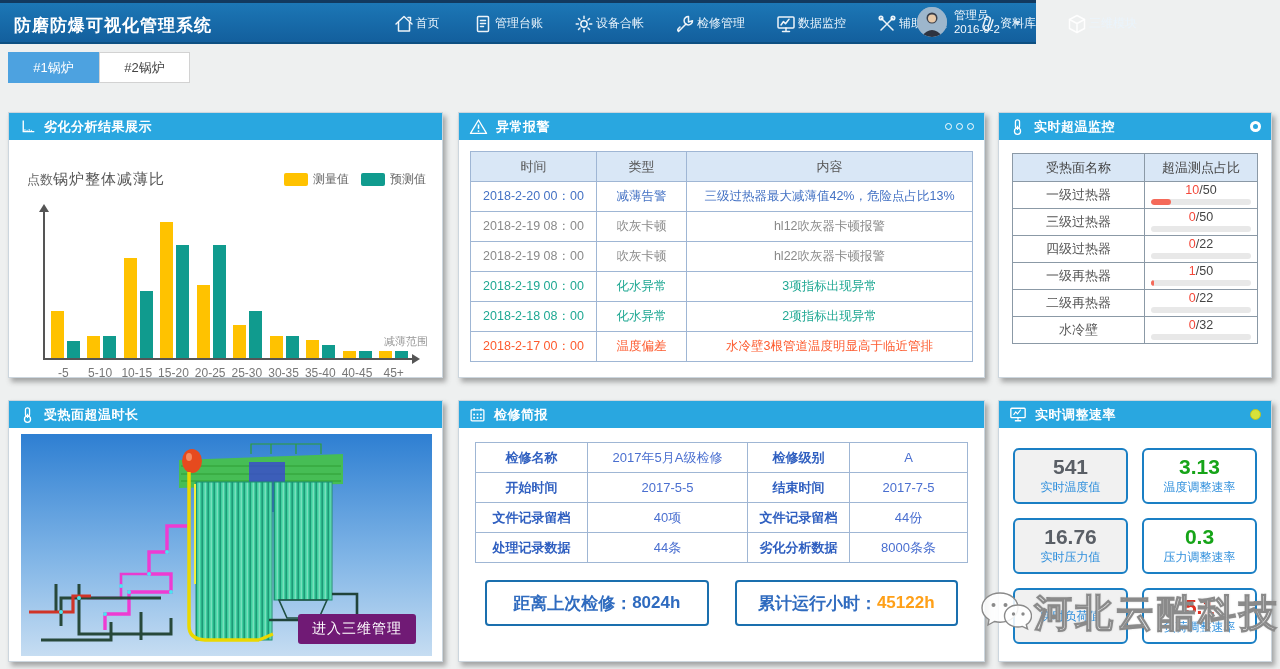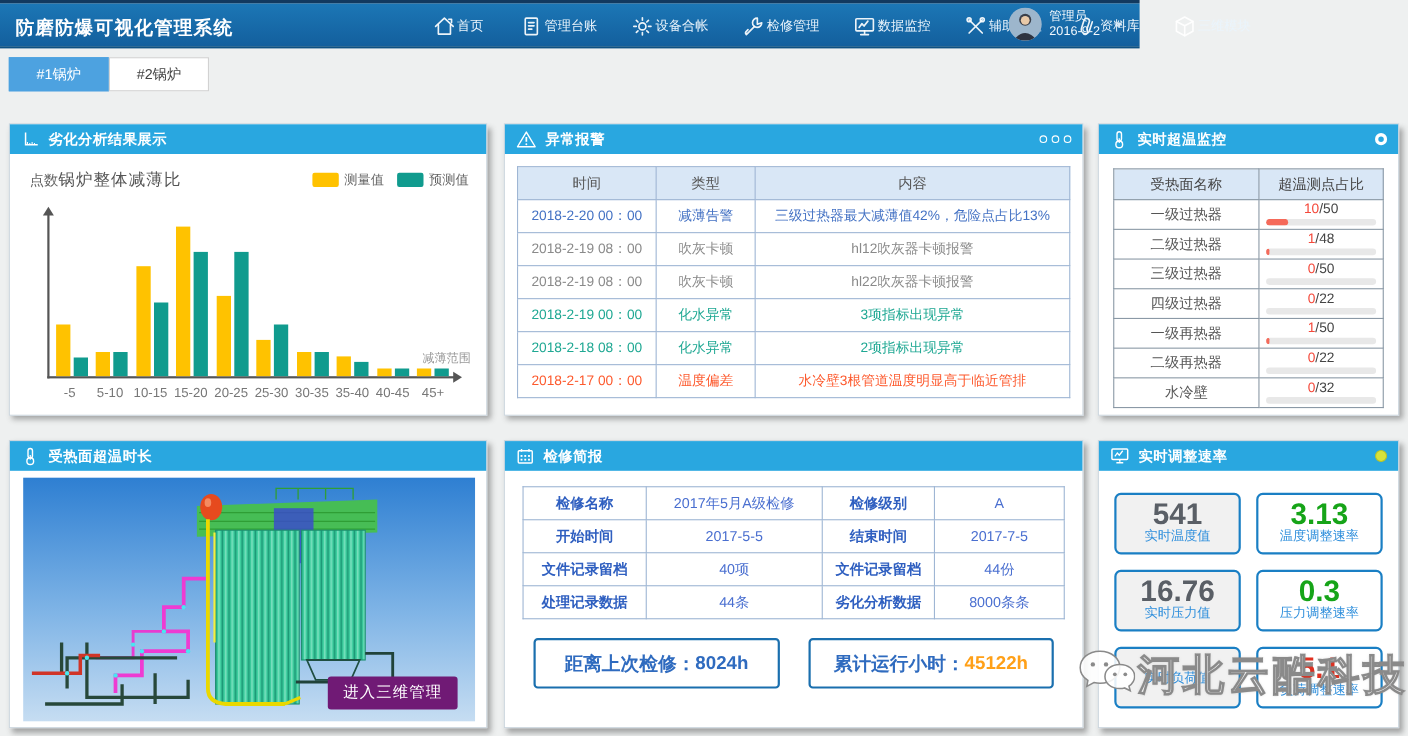--- a/index.html
+++ b/index.html
@@ -39,21 +39,21 @@
 
   #panel-degradation { left:8px;   top:112px; width:435px; height:266px; }
   #panel-alarm       { left:458px; top:112px; width:527px; height:266px; }
   #panel-overheat    { left:998px; top:112px; width:274px; height:266px; }
   #panel-duration    { left:8px;   top:400px; width:435px; height:262px; }
   #panel-maintenance { left:458px; top:400px; width:527px; height:262px; }
   #panel-adjust      { left:998px; top:400px; width:274px; height:262px; }
 
   
   .chart-body { position:relative; height:239px; }
-  .chart-top { display:flex; align-items:center; padding:14px 16px 0 18px; }
+  .chart-top { display:flex; align-items:center; padding:14px 16px 0 18px;margin-top:16px; }
   .y-name { font-size:13px; color:#666; }
   .chart-title { flex:1; font-size:15px; color:#555; letter-spacing:1px; }
   .legend { display:flex; gap:12px; align-items:center; }
   .legend-item { display:flex; gap:5px; align-items:center; font-size:12px; color:#666; }
   .sw { width:24px; height:13px; border-radius:2px; }
   .plot { position:absolute; left:34px; right:26px; top:52px; height:152px;
     border-left:2px solid #555; border-bottom:2px solid #555; }
   .plot::before { content:""; position:absolute; left:-6px; top:-9px;
     border:5px solid transparent; border-bottom:8px solid #555; }
   .plot::after { content:""; position:absolute; right:-9px; bottom:-6px;
@@ -97,21 +97,21 @@
   .mt-buttons { display:flex; gap:26px; margin:17px 26px 0; }
   .mt-btn { flex:1; height:46px; background:#fff; border:2px solid #1a6fae; border-radius:4px;
     display:flex; align-items:center; justify-content:center; font-size:17px; font-weight:bold; cursor:pointer; }
   .mt-btn .bl { color:#2f6bbf; }
 
   
   .cards { display:grid; grid-template-columns:1fr 1fr; gap:14px; margin:20px 14px 0; }
   .card { height:56px; border:2px solid #1a7fc4; border-radius:6px; background:#fff;
     display:flex; flex-direction:column; align-items:center; justify-content:center; gap:1px; }
   .card.gray { background:#f1f1f1; }
-  .card-value { font-size:27px; font-weight:bold; line-height:22px; }
+  .card-value { font-size:21px; font-weight:bold; line-height:22px; }
   .card-label { font-size:12px; color:#2f8fdc; }
 
   
   .watermark { position:absolute; left:980px; top:588px; display:flex; align-items:center; gap:2px;
     pointer-events:none; z-index:60; }
   .wm-text { font-size:38px; font-weight:bold; letter-spacing:3px; color:rgba(255,255,255,.82);
     -webkit-text-stroke:1px #8a8a8a; text-shadow:0 0 2px rgba(110,110,110,.55); white-space:nowrap; }
 </style>
 </head>
 <body>
@@ -390,29 +390,20 @@
           <th>超温测点占比</th>
         </tr>
       </thead>
     <tbody id="oh-body">
         <tr>
           <td class="oh-name">一级过热器</td>
           <td class="oh-val">
             <div class="oh-num"><span class="oh-hot">10</span><span>/50</span></div>
             <div class="oh-bar">
               <div class="oh-fill" style="width:20%"></div>
-            </div>
-          </td>
-        </tr>
-        <tr>
-          <td class="oh-name">二级过热器</td>
-          <td class="oh-val">
-            <div class="oh-num"><span class="oh-hot">1</span><span>/48</span></div>
-            <div class="oh-bar">
-              <div class="oh-fill" style="width:3%"></div>
             </div>
           </td>
         </tr>
         <tr>
           <td class="oh-name">三级过热器</td>
           <td class="oh-val">
             <div class="oh-num"><span class="oh-hot">0</span><span>/50</span></div>
             <div class="oh-bar">
               <div class="oh-fill" style="width:0%"></div>
             </div>

